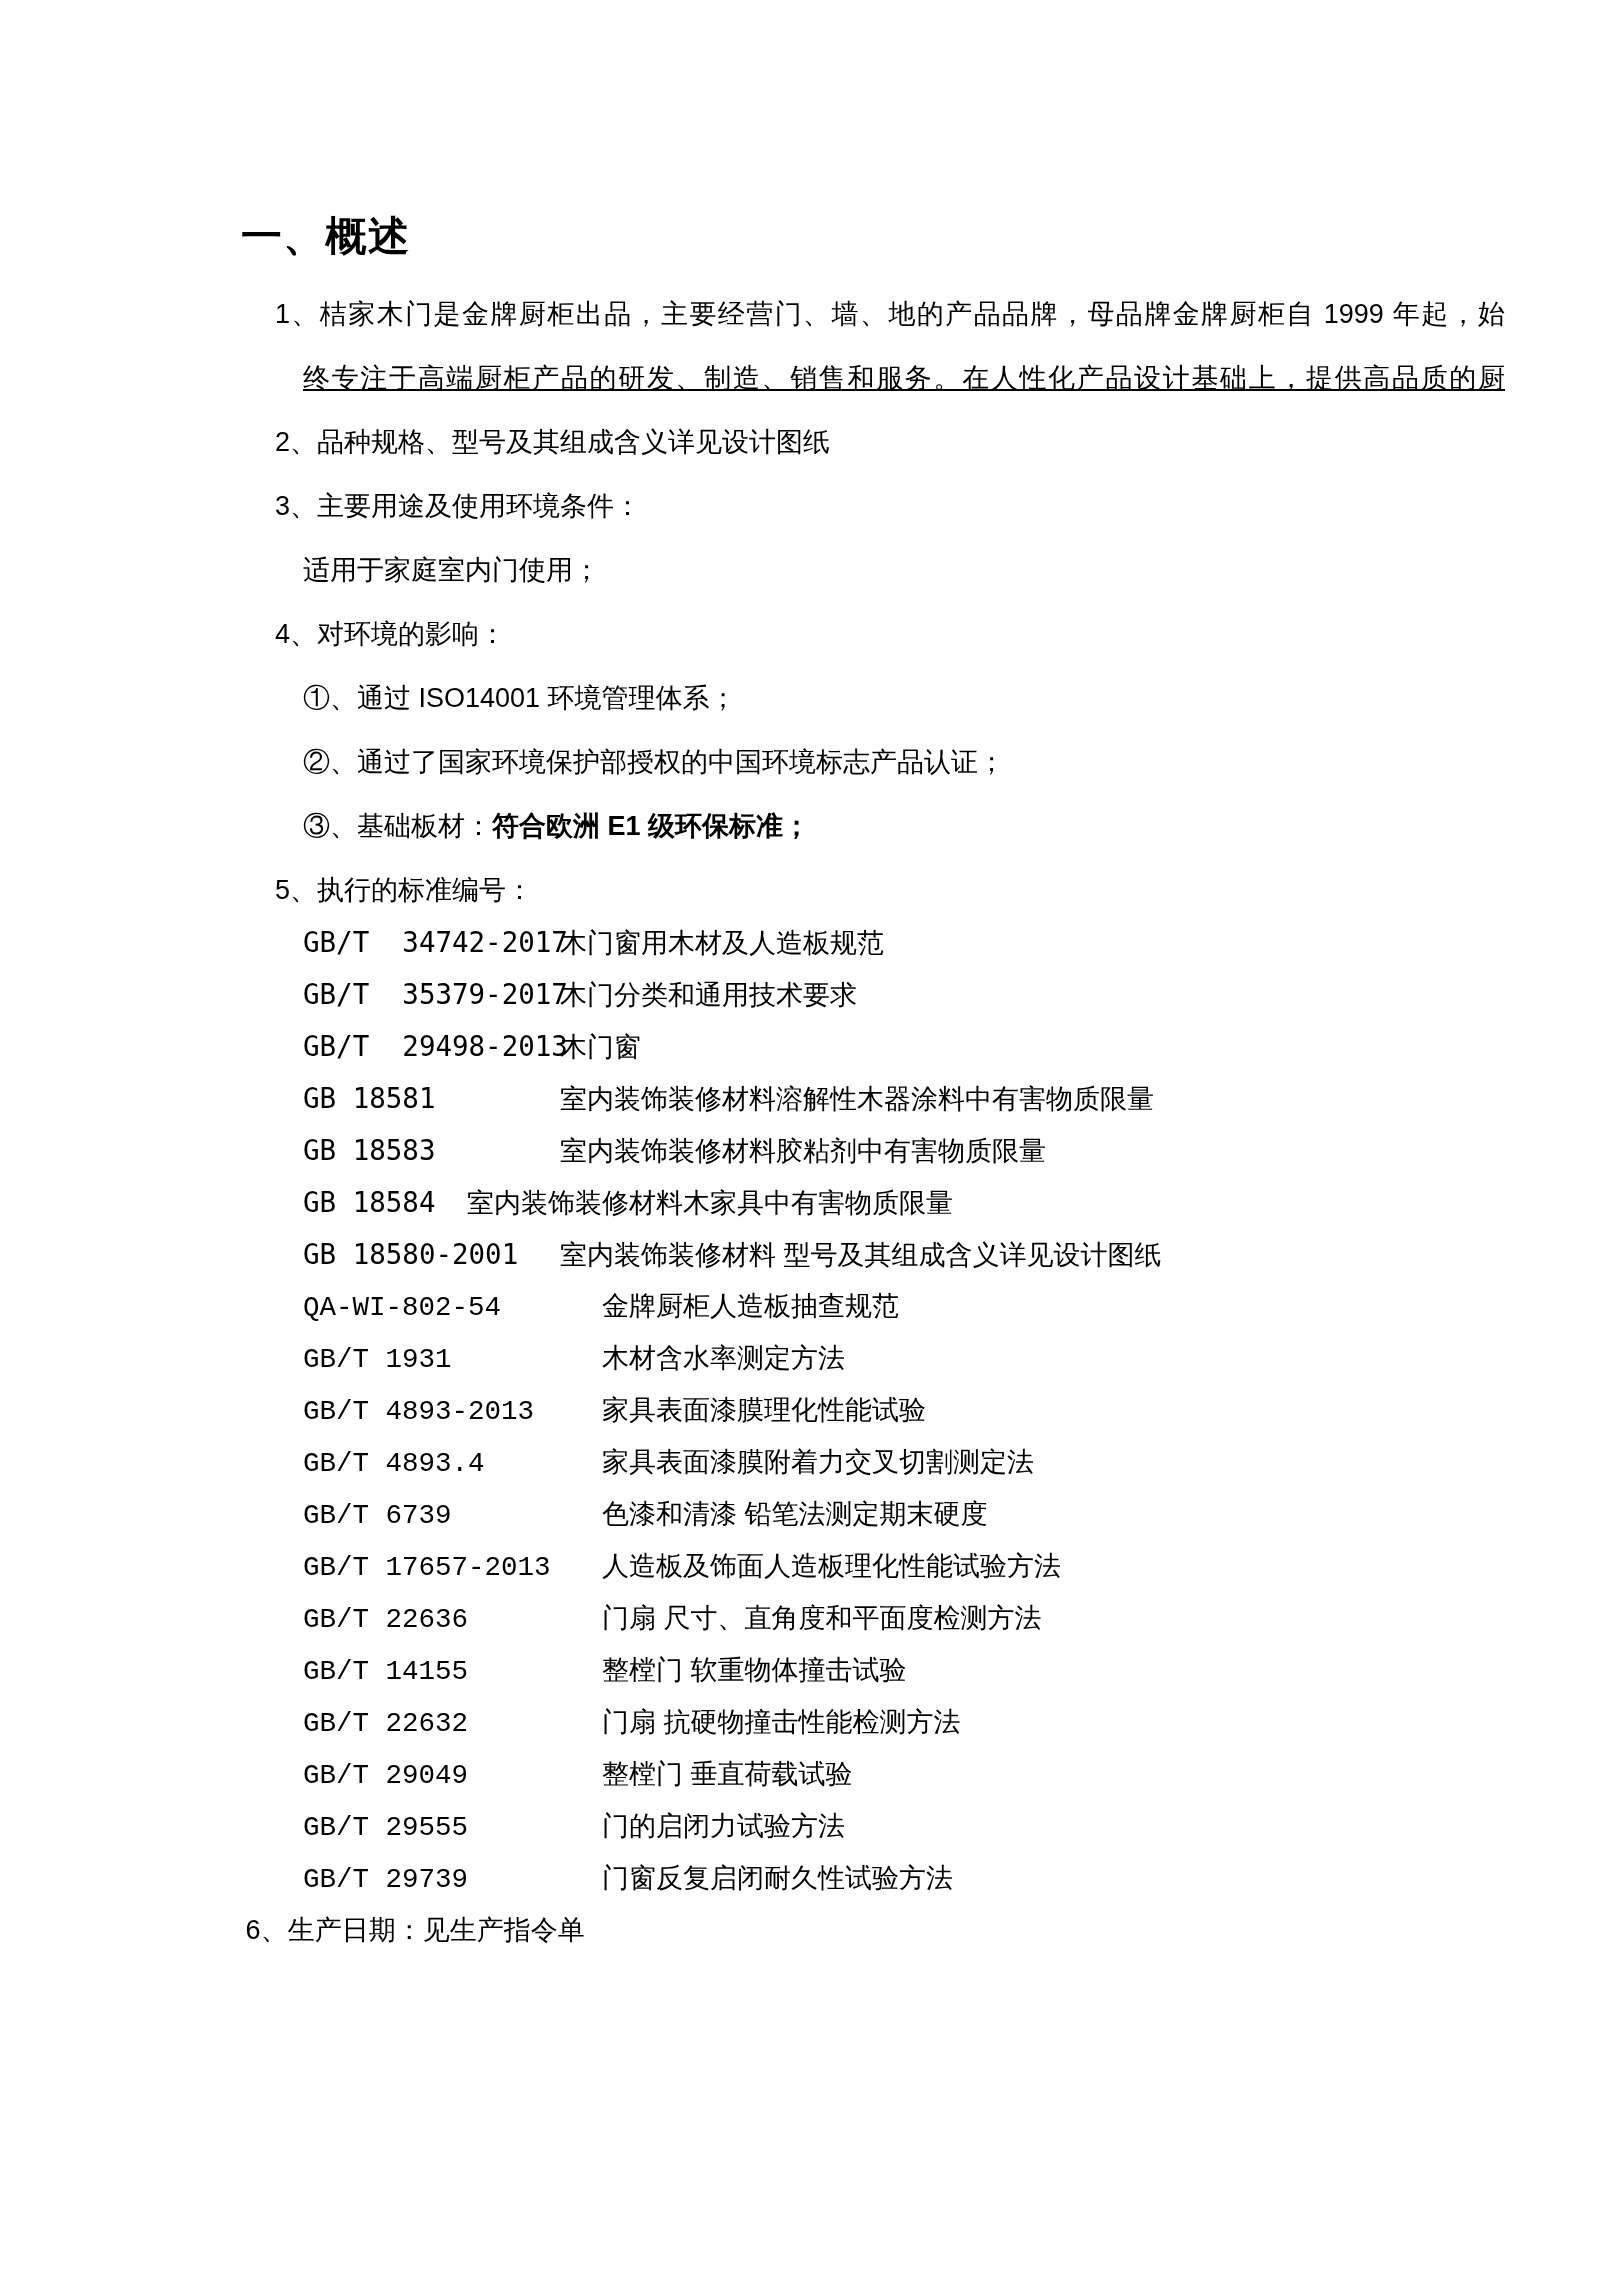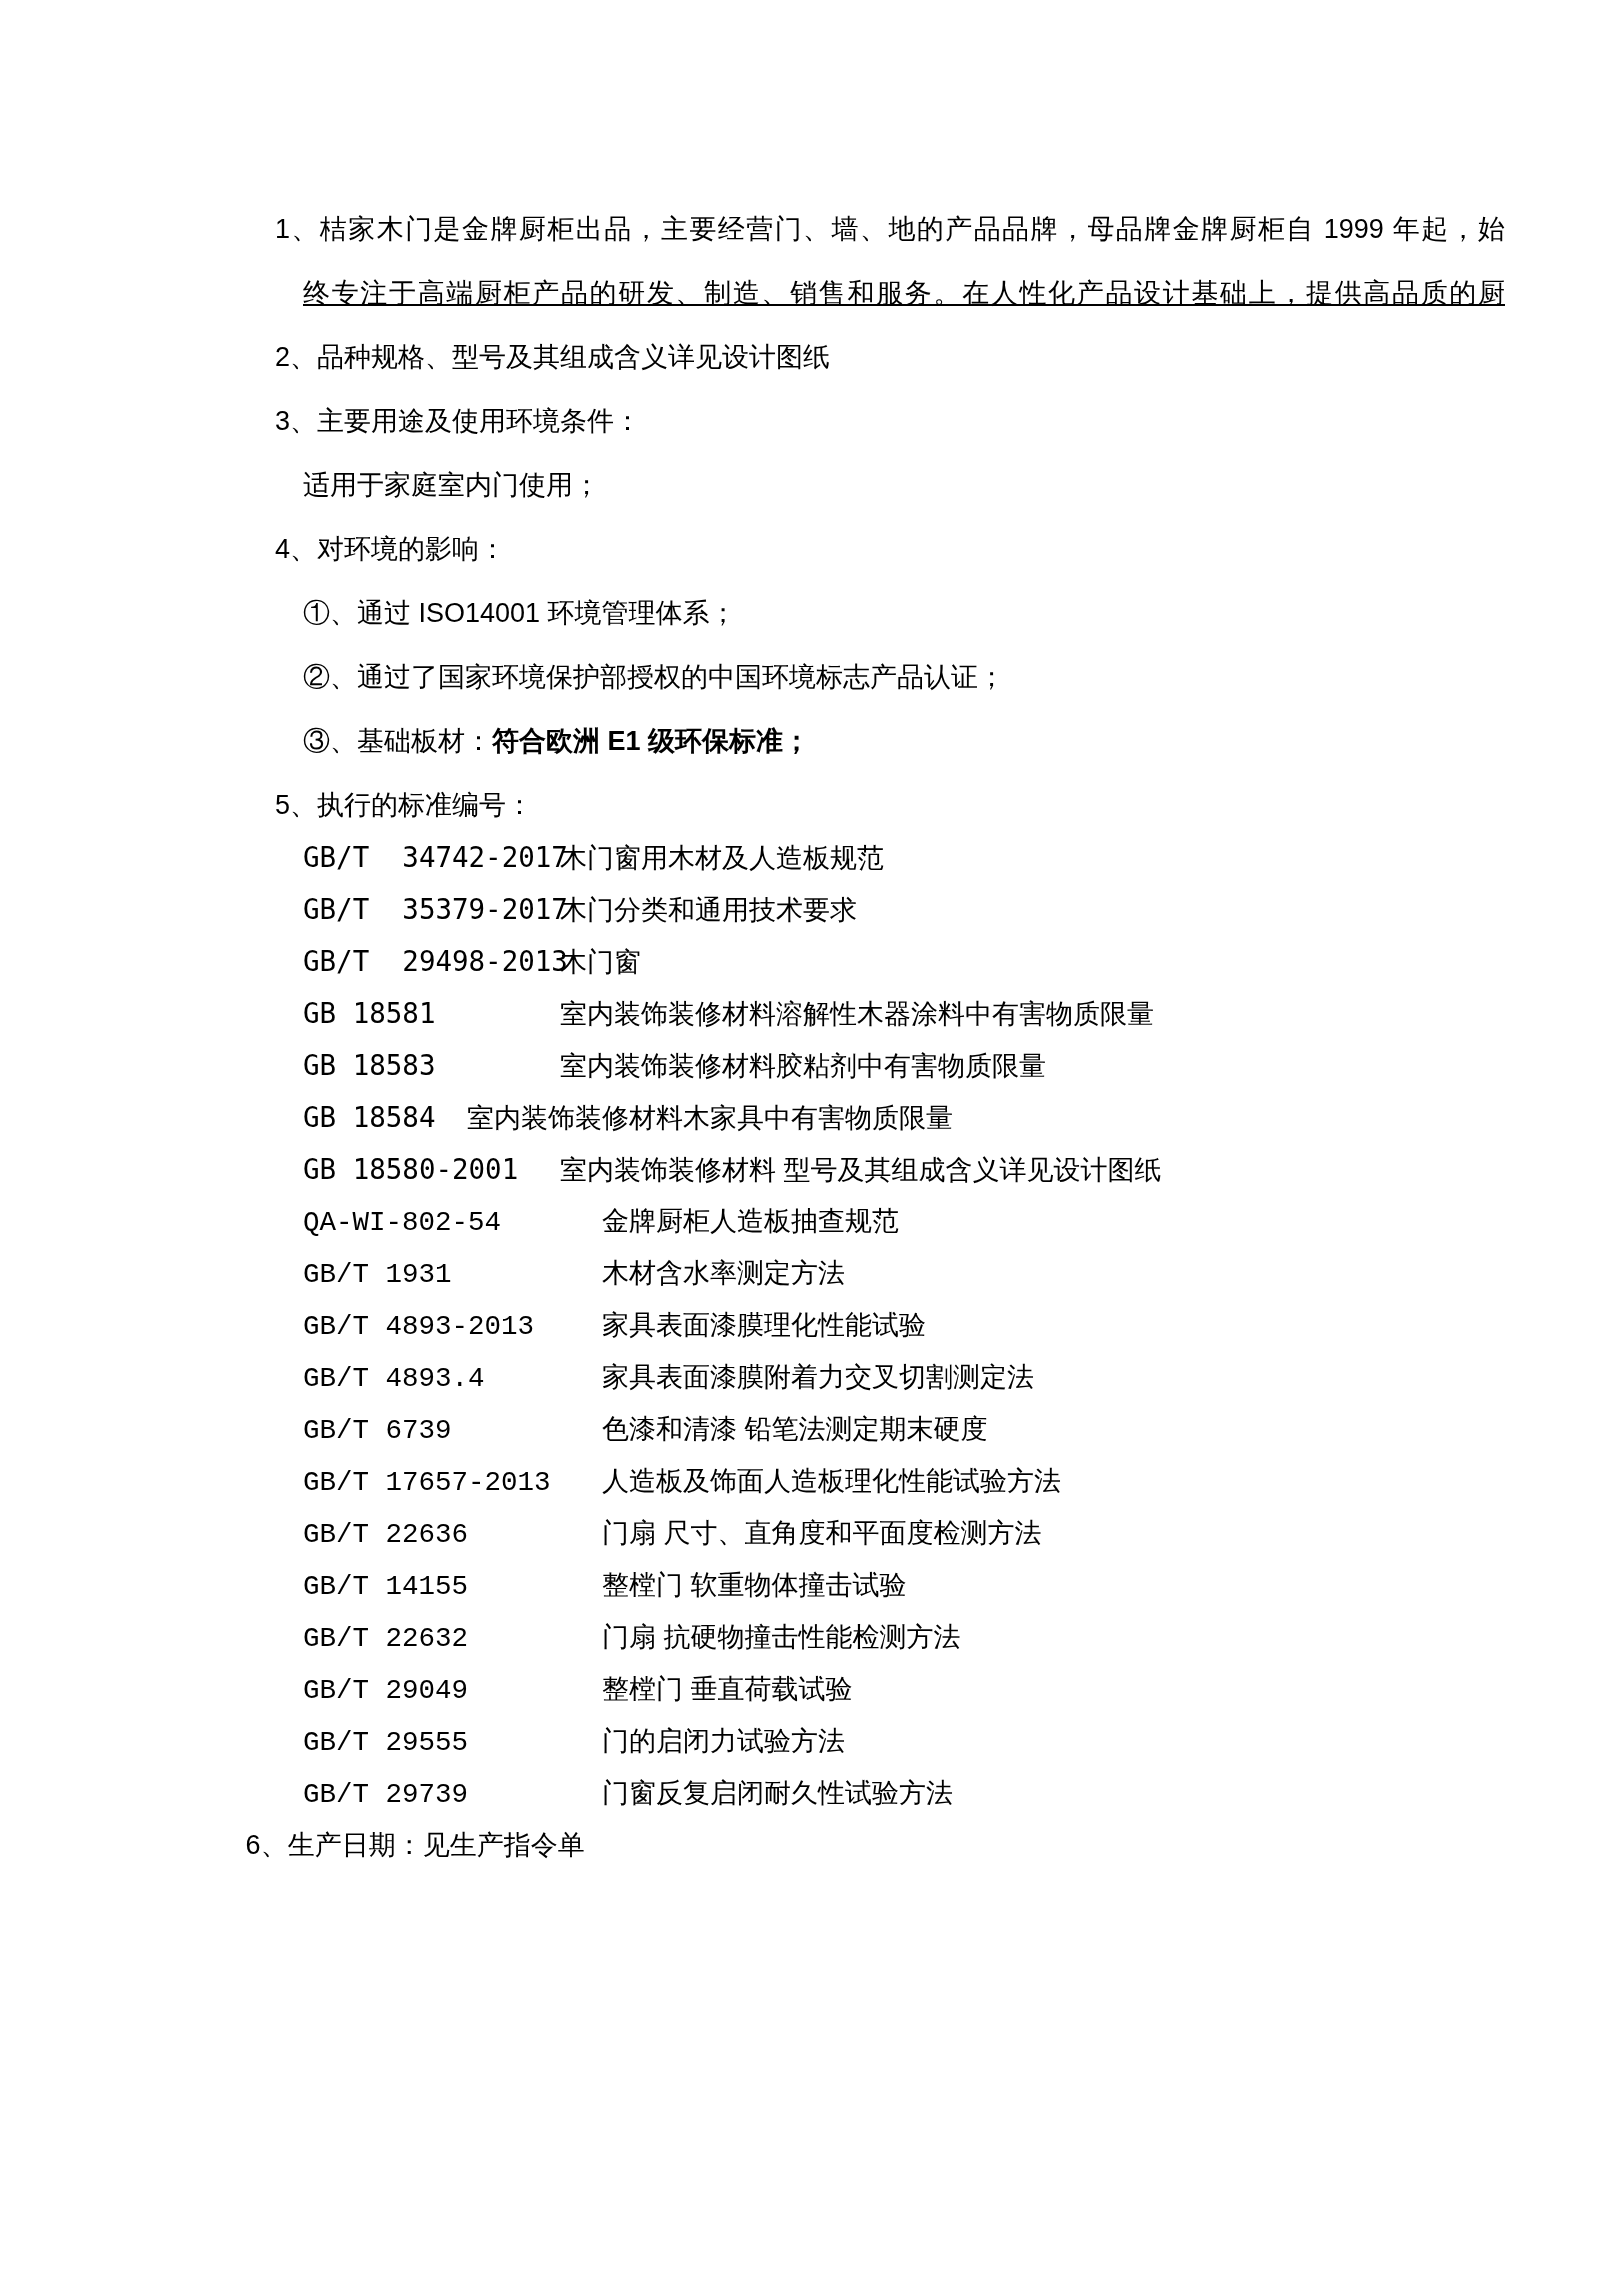--- a/index.html
+++ b/index.html
@@ -72,20 +72,21 @@
   
   .item6 {
     margin: 16px 0 0 -29.4px;
     white-space: pre-wrap;
   }
 </style>
 </head>
 <body>
 
 <div class="page">
+  <div class="heading">一、概述</div>
 
   <div id="intro">
       <div class="iline">1、桔家木门是金牌厨柜出品，主要经营门、墙、地的产品品牌，母品牌金牌厨柜自 1999 年起，始</div>
       <div class="iline cont">终专注于高端厨柜产品的研发、制造、销售和服务。在人性化产品设计基础上，提供高品质的厨</div>
     </div>
 
   <div id="items">
       <div class="item">2、品种规格、型号及其组成含义详见设计图纸</div>
       <div class="item">3、主要用途及使用环境条件：</div>
       <div class="item indent">适用于家庭室内门使用；</div>

